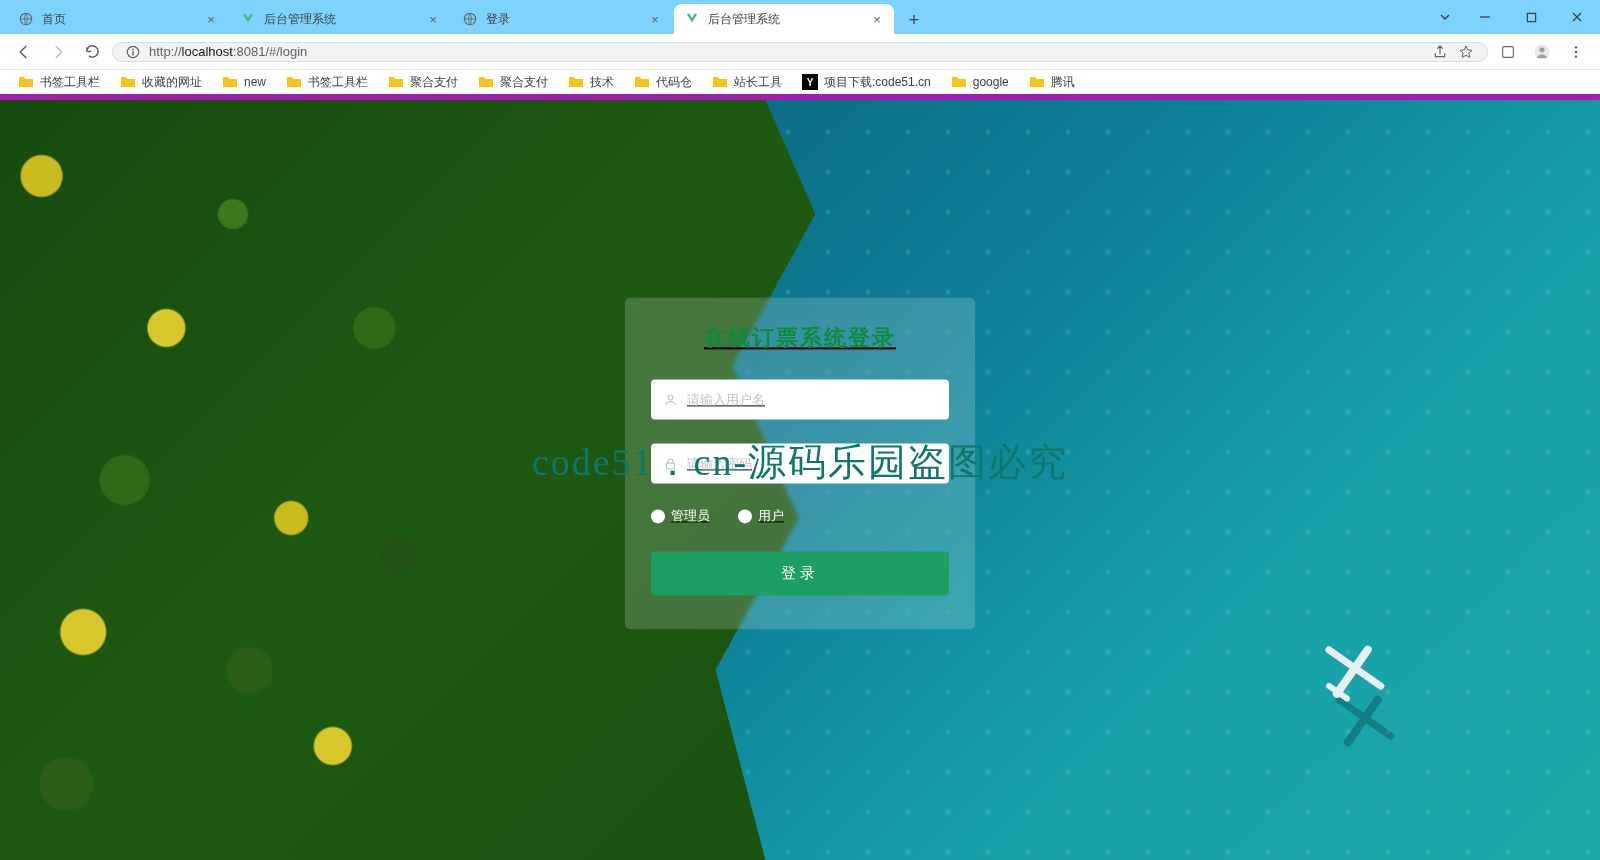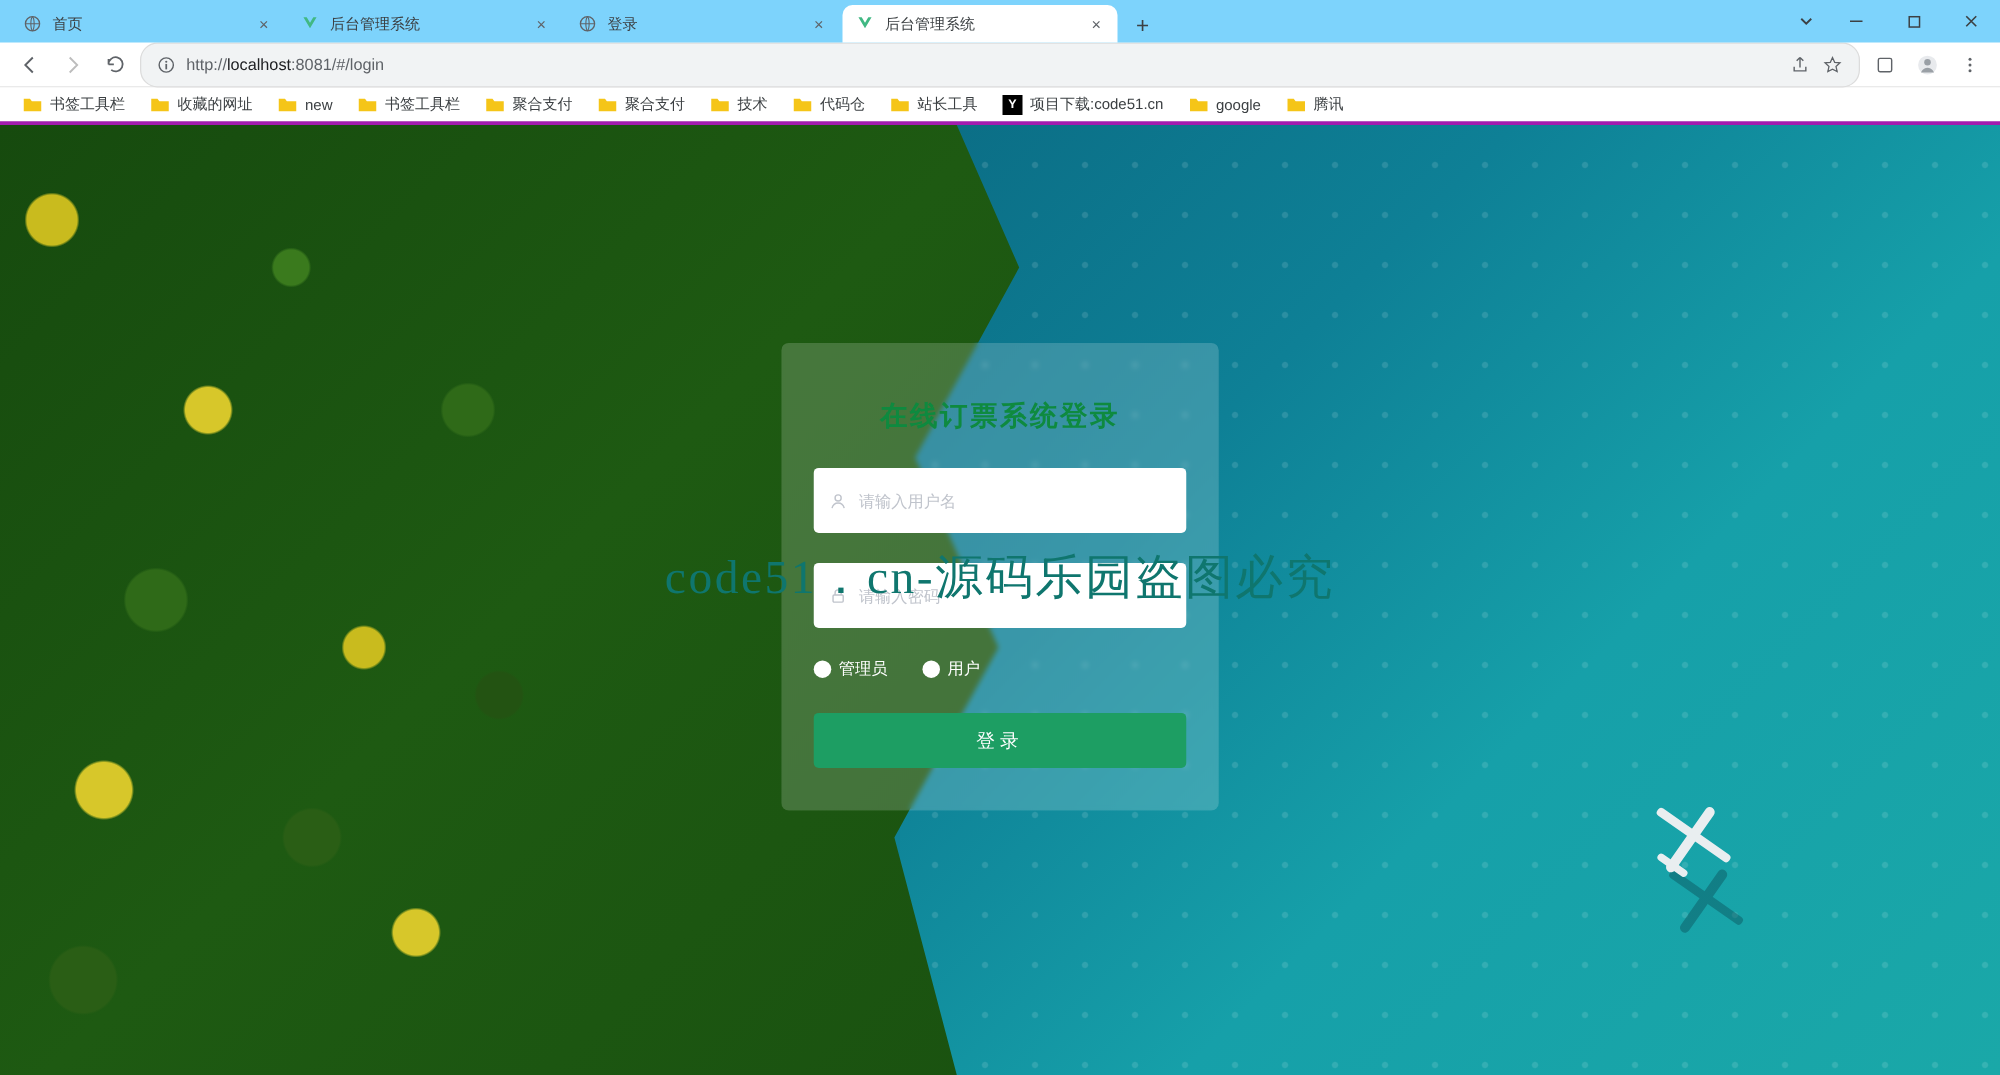--- a/index.html
+++ b/index.html
@@ -25,33 +25,33 @@
   .win-controls .caret { width:34px; }
 
   
   .toolbar {
     height: 36px; background: #fff; display:flex; align-items:center; padding: 0 10px; gap:6px;
     border-bottom: 1px solid #e4e4e4;
   }
   .nav-btn { width:28px;height:28px;display:flex;align-items:center;justify-content:center;color:#5f6368;border-radius:50%; }
   .nav-btn.disabled { color:#bdbdbd; }
   .omnibox {
-    flex:1; height:36px; border:1px solid #dcdcdc; border-radius:14px;
+    flex:1; height:20px; border:1px solid #dcdcdc; border-radius:14px;
     display:flex; align-items:center; padding:0 12px; gap:8px; font-size:13px; color:#202124;
     background:#f1f3f4;
   }
   .omnibox .info-icon{width:16px;height:16px;color:#5f6368;display:flex;align-items:center;justify-content:center;}
   .omnibox .url { flex:1; color:#5f6368; }
   .omnibox .url b { color:#202124; font-weight:normal; }
   .tool-icon{width:28px;height:28px;display:flex;align-items:center;justify-content:center;color:#5f6368;}
 
   
   .bookmarks {
     height: 30px; background:#fff; display:flex; align-items:center; padding:0 10px; gap:4px;
-    border-bottom:3px solid #a21caf; font-size:12px;
+    border-bottom:6px solid #a21caf; font-size:12px;
   }
   .bm { display:flex; align-items:center; gap:6px; padding:3px 8px; color:#3c4043; border-radius:4px; }
   .bm .folder-icon{width:16px;height:16px;}
   .bm .site-icon{width:16px;height:16px;background:#000;color:#fff;display:flex;align-items:center;justify-content:center;font-size:10px;font-weight:bold;}
 
   
   .viewport {
     position: relative; width: 1600px; height: 760px; overflow:hidden;
   }
   .bg-sky { position:absolute; inset:0; background: linear-gradient(120deg,#0a5a6e 0%,#0f7b8f 40%,#1099a8 100%); }
@@ -93,31 +93,32 @@
   .plane .tail{position:absolute;left:26px;top:58px;width:28px;height:6px;background:#e9eef0;border-radius:3px;}
   .plane-shadow{
     position:absolute; right:200px; bottom:95px; width:80px;height:80px; transform:rotate(35deg); opacity:0.35;
   }
   .plane-shadow::before{content:"";position:absolute;left:36px;top:5px;width:8px;height:60px;background:#083c46;border-radius:4px;}
   .plane-shadow::after{content:"";position:absolute;left:5px;top:28px;width:70px;height:7px;background:#083c46;border-radius:3px;}
 
   
   .login-card {
     position:absolute; left:50%; top:50%; transform:translate(-50%,-55%);
-    width:350px; padding:44px 26px 34px;
+    width:350px; padding:26px 26px 34px;
     background: rgba(255,255,255,0.18);
     border-radius:6px;
     backdrop-filter: blur(2px);
+    text-decoration: underline;
   }
   .login-title {
     text-align:center; font-size:22px; font-weight:bold; color:#0e8a3f;
     margin-bottom:26px; letter-spacing:2px;
   }
   .field {
-    background:#fff; border-radius:4px; height:52px; display:flex; align-items:center;
+    background:#fff; border-radius:4px; height:40px; display:flex; align-items:center;
     padding:0 12px; margin-bottom:24px; gap:10px;
   }
   .field .ic { width:14px;height:14px;color:#c0c4cc;display:flex;align-items:center;justify-content:center; }
   .field input {
     border:none; outline:none; flex:1; font-size:13px; color:#606266; background:transparent;
   }
   .field input::placeholder{color:#c0c4cc;}
   .role-row{display:flex;gap:28px;margin:6px 0 26px;}
   .role-opt{display:flex;align-items:center;gap:6px;color:#fff;font-size:13px;}
   .role-opt .dot{

